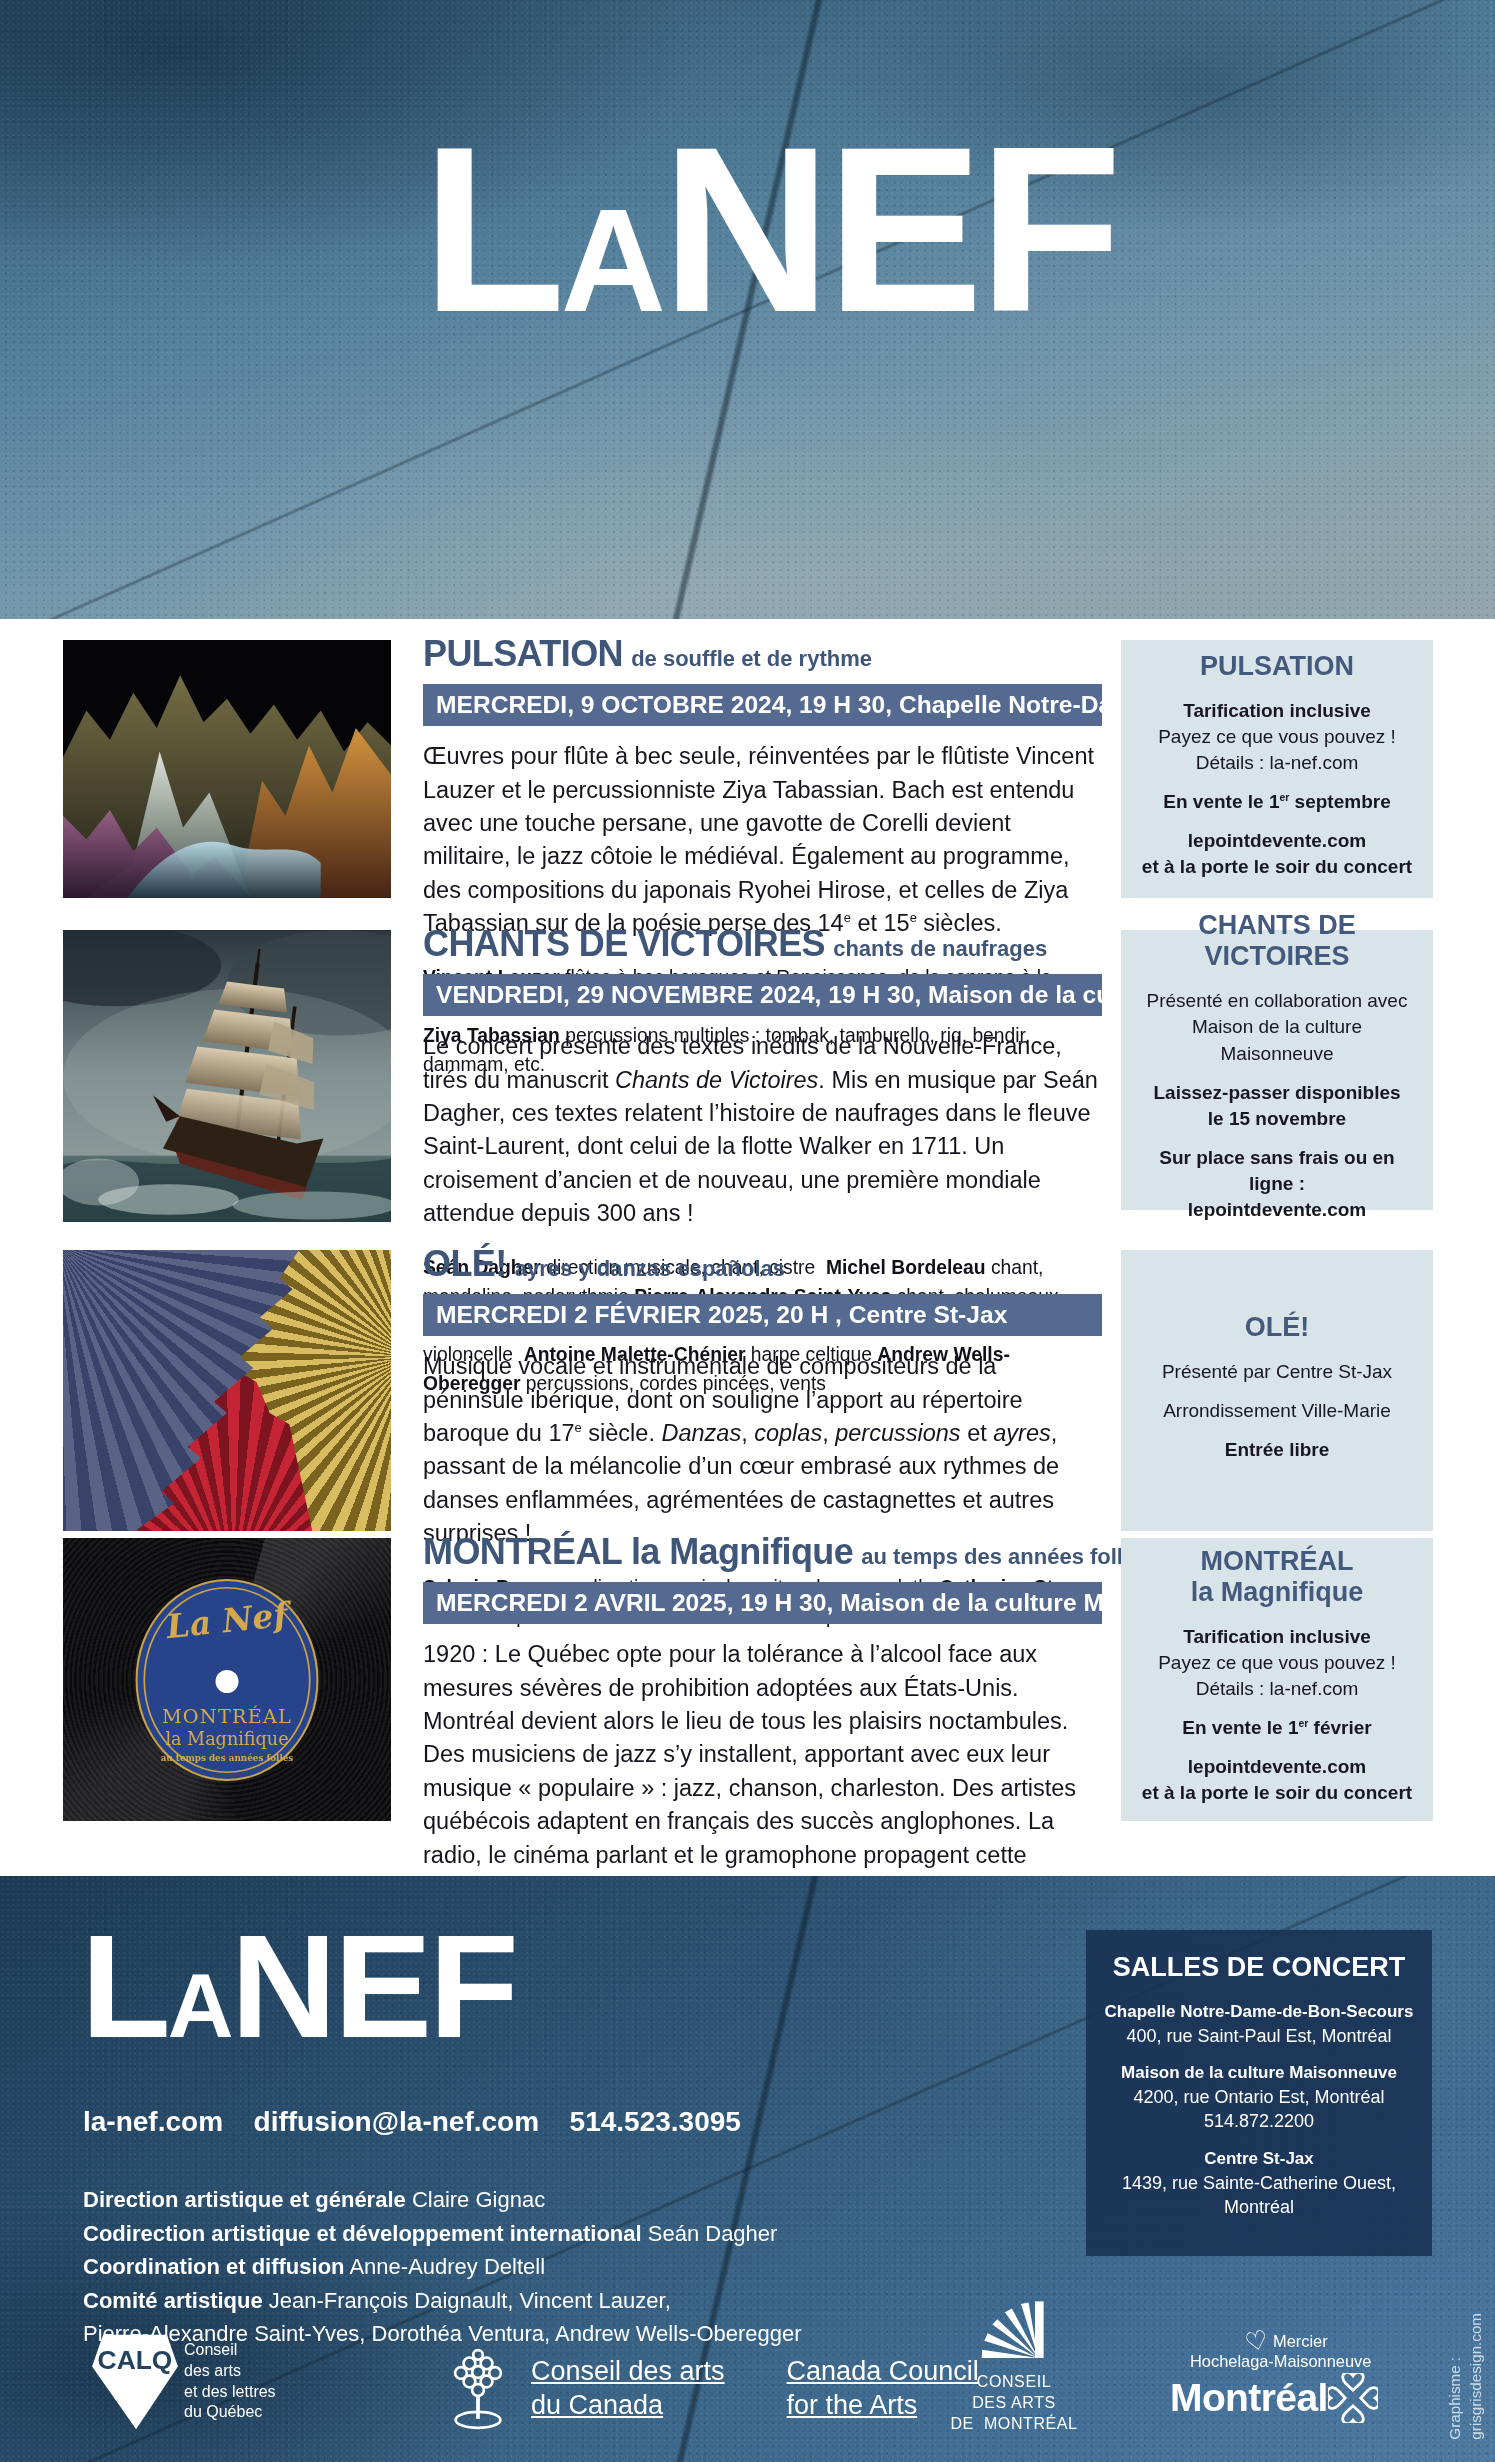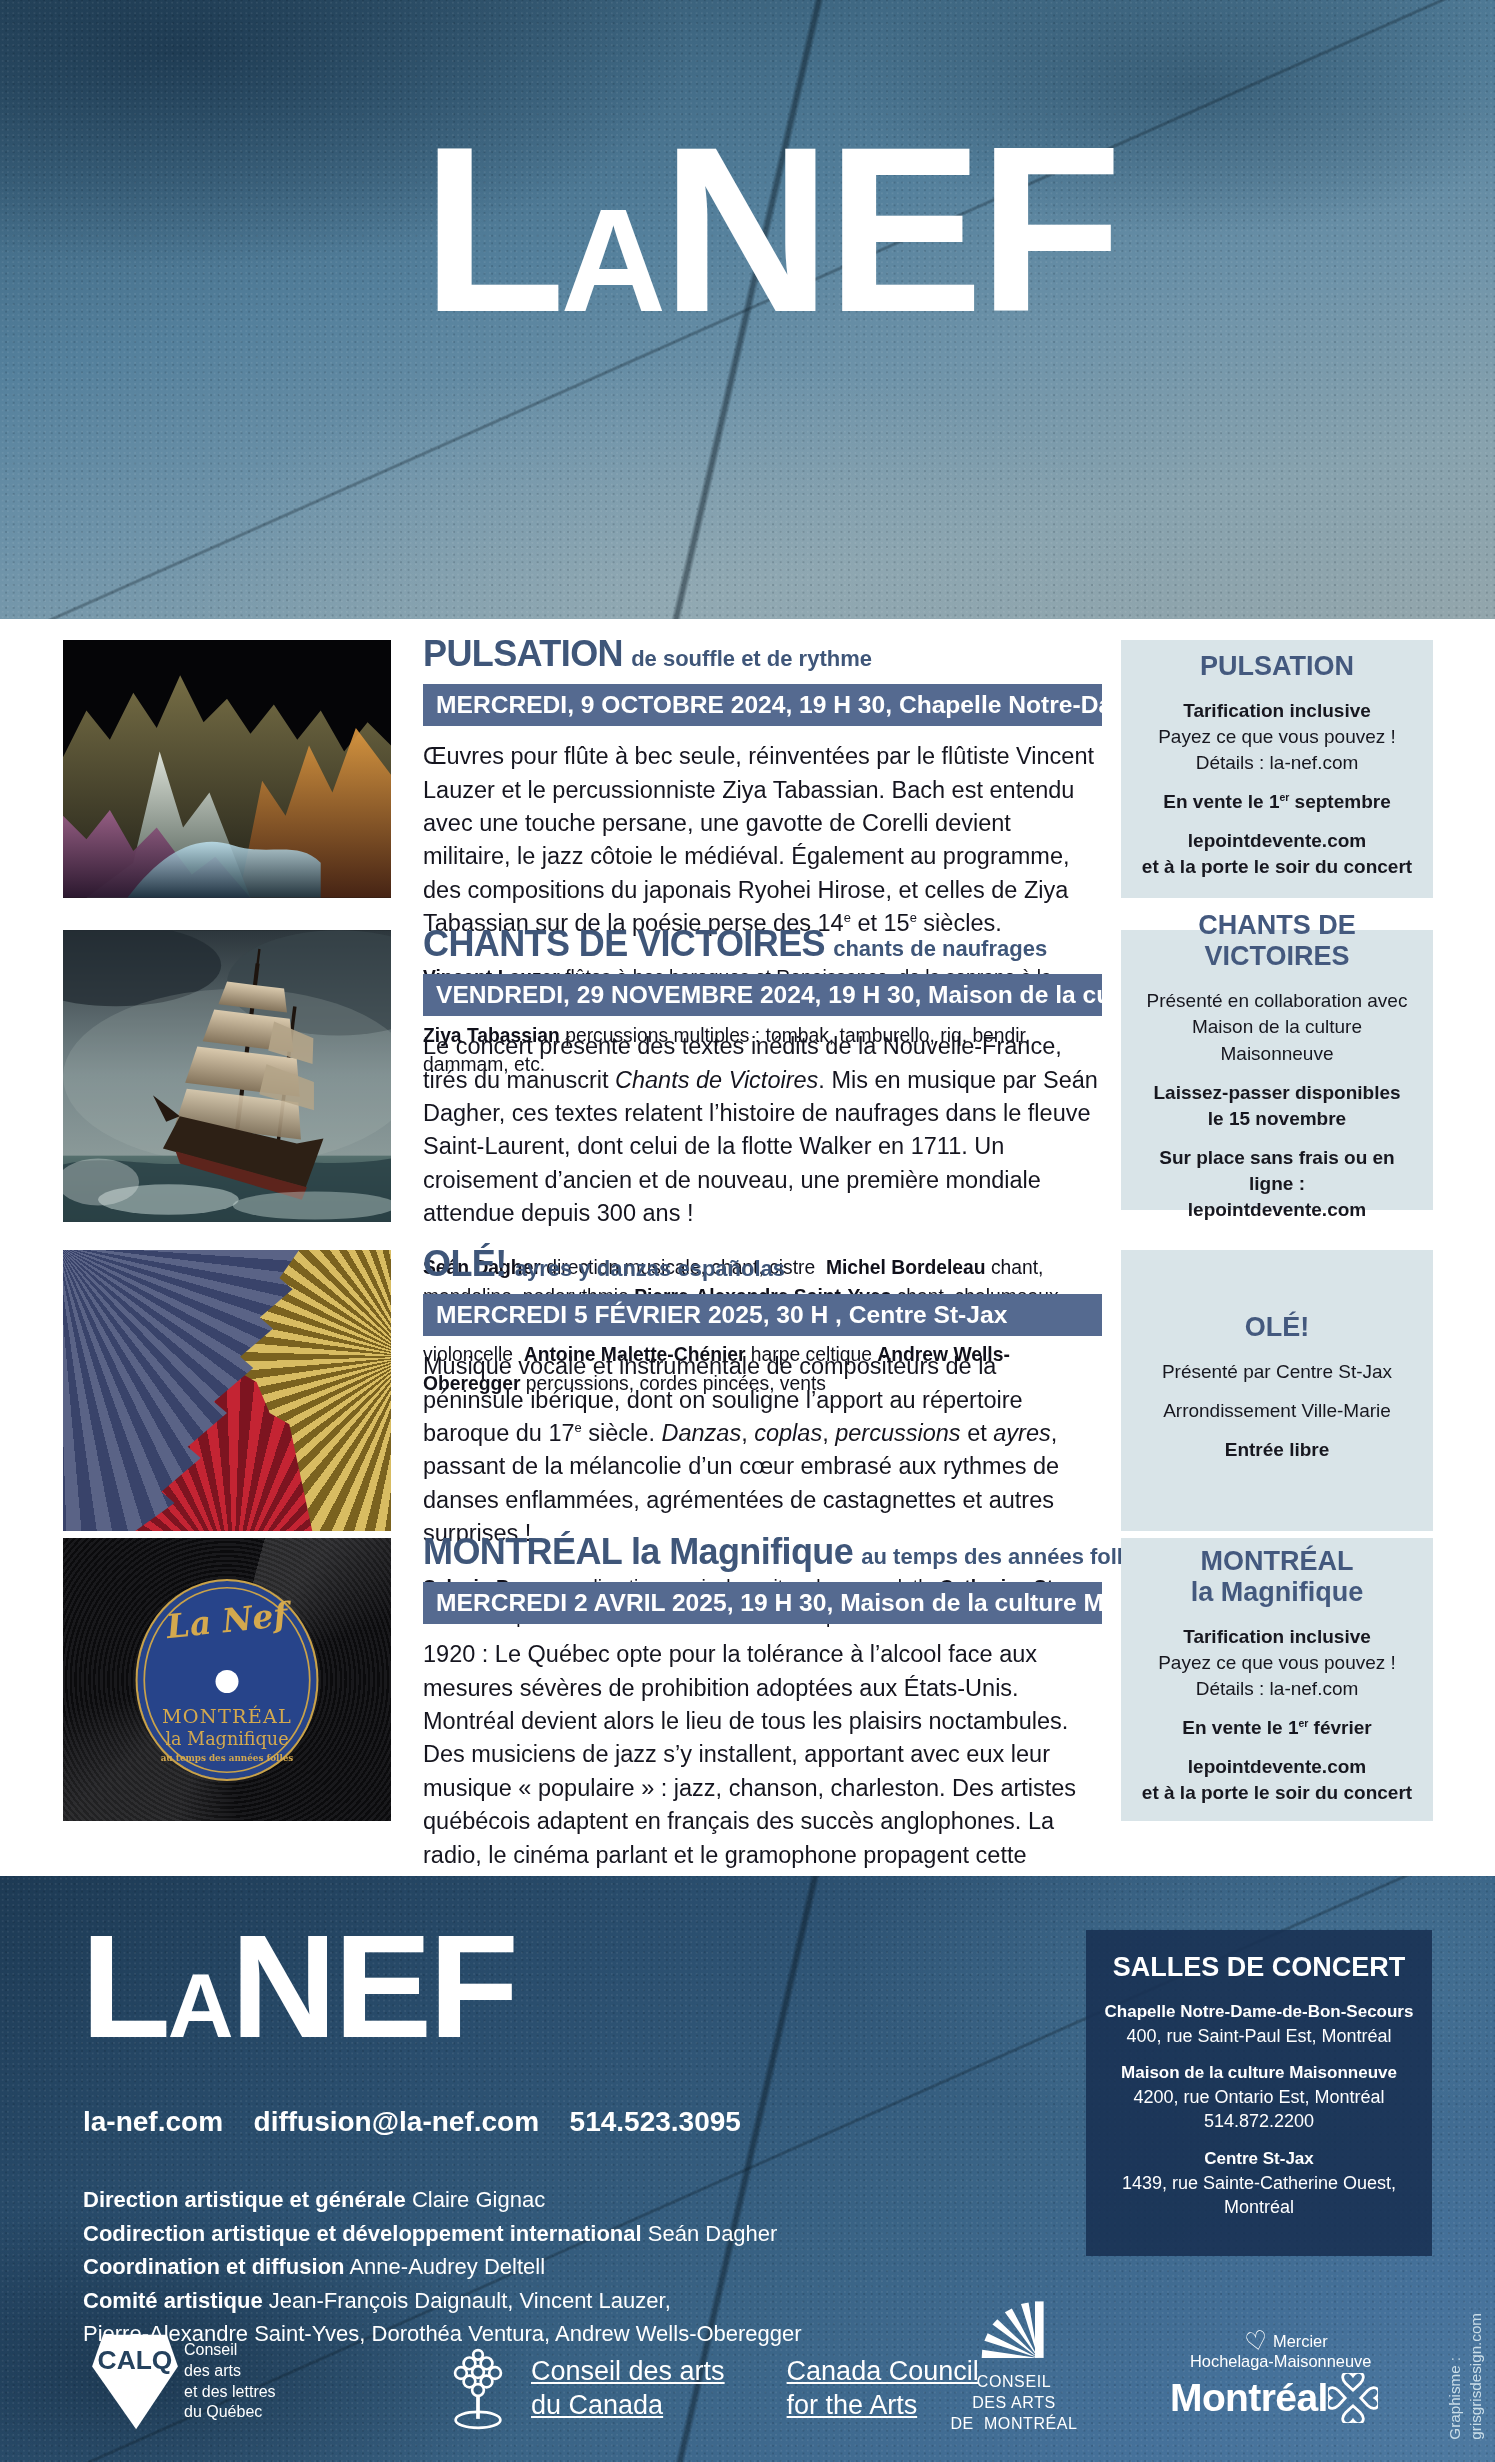--- a/index.html
+++ b/index.html
@@ -223,21 +223,21 @@
 
   <section class="concert" style="top:1243px;">
     <div class="photo" style="height:281px;">
       <div class="fan-base"></div>
       <div class="fan-gold"></div>
       <div class="fan-red"></div>
       <div class="fan-navy"></div>
     </div>
     <div class="c-content">
       <h2 class="c-title"><span>OLÉ!</span><span class="c-sub">ayres y danzas españolas</span></h2>
-      <div class="datebar">MERCREDI 5 FÉVRIER 2025, 30 H , Centre St-Jax</div>
+      <div class="datebar">MERCREDI 2 FÉVRIER 2025, 20 H , Centre St-Jax</div>
       <p class="c-body">Musique vocale et instrumentale de compositeurs de la péninsule ibérique, dont on souligne l’apport au répertoire baroque du 17<sup>e</sup> siècle. <i>Danzas</i>, <i>coplas</i>, <i>percussions</i> et <i>ayres</i>, passant de la mélancolie d’un cœur embrasé aux rythmes de danses enflammées, agrémentées de castagnettes et autres surprises !</p>
       <p class="c-credits"><b>Sylvain Bergeron</b> direction musicale, guitare baroque, luth&nbsp;&nbsp;<b>Catherine St-Arnaud</b> soprano <b>Antoine Malette-Chénier</b> harpe</p>
     </div>
     <aside class="sidebox" style="height:281px;">
       <div class="side-title">OLÉ!</div>
       <p class="side-para">Présenté par Centre St-Jax</p>
       <p class="side-para">Arrondissement Ville-Marie</p>
       <p class="side-para"><b>Entrée libre</b></p>
     </aside>
   </section>

